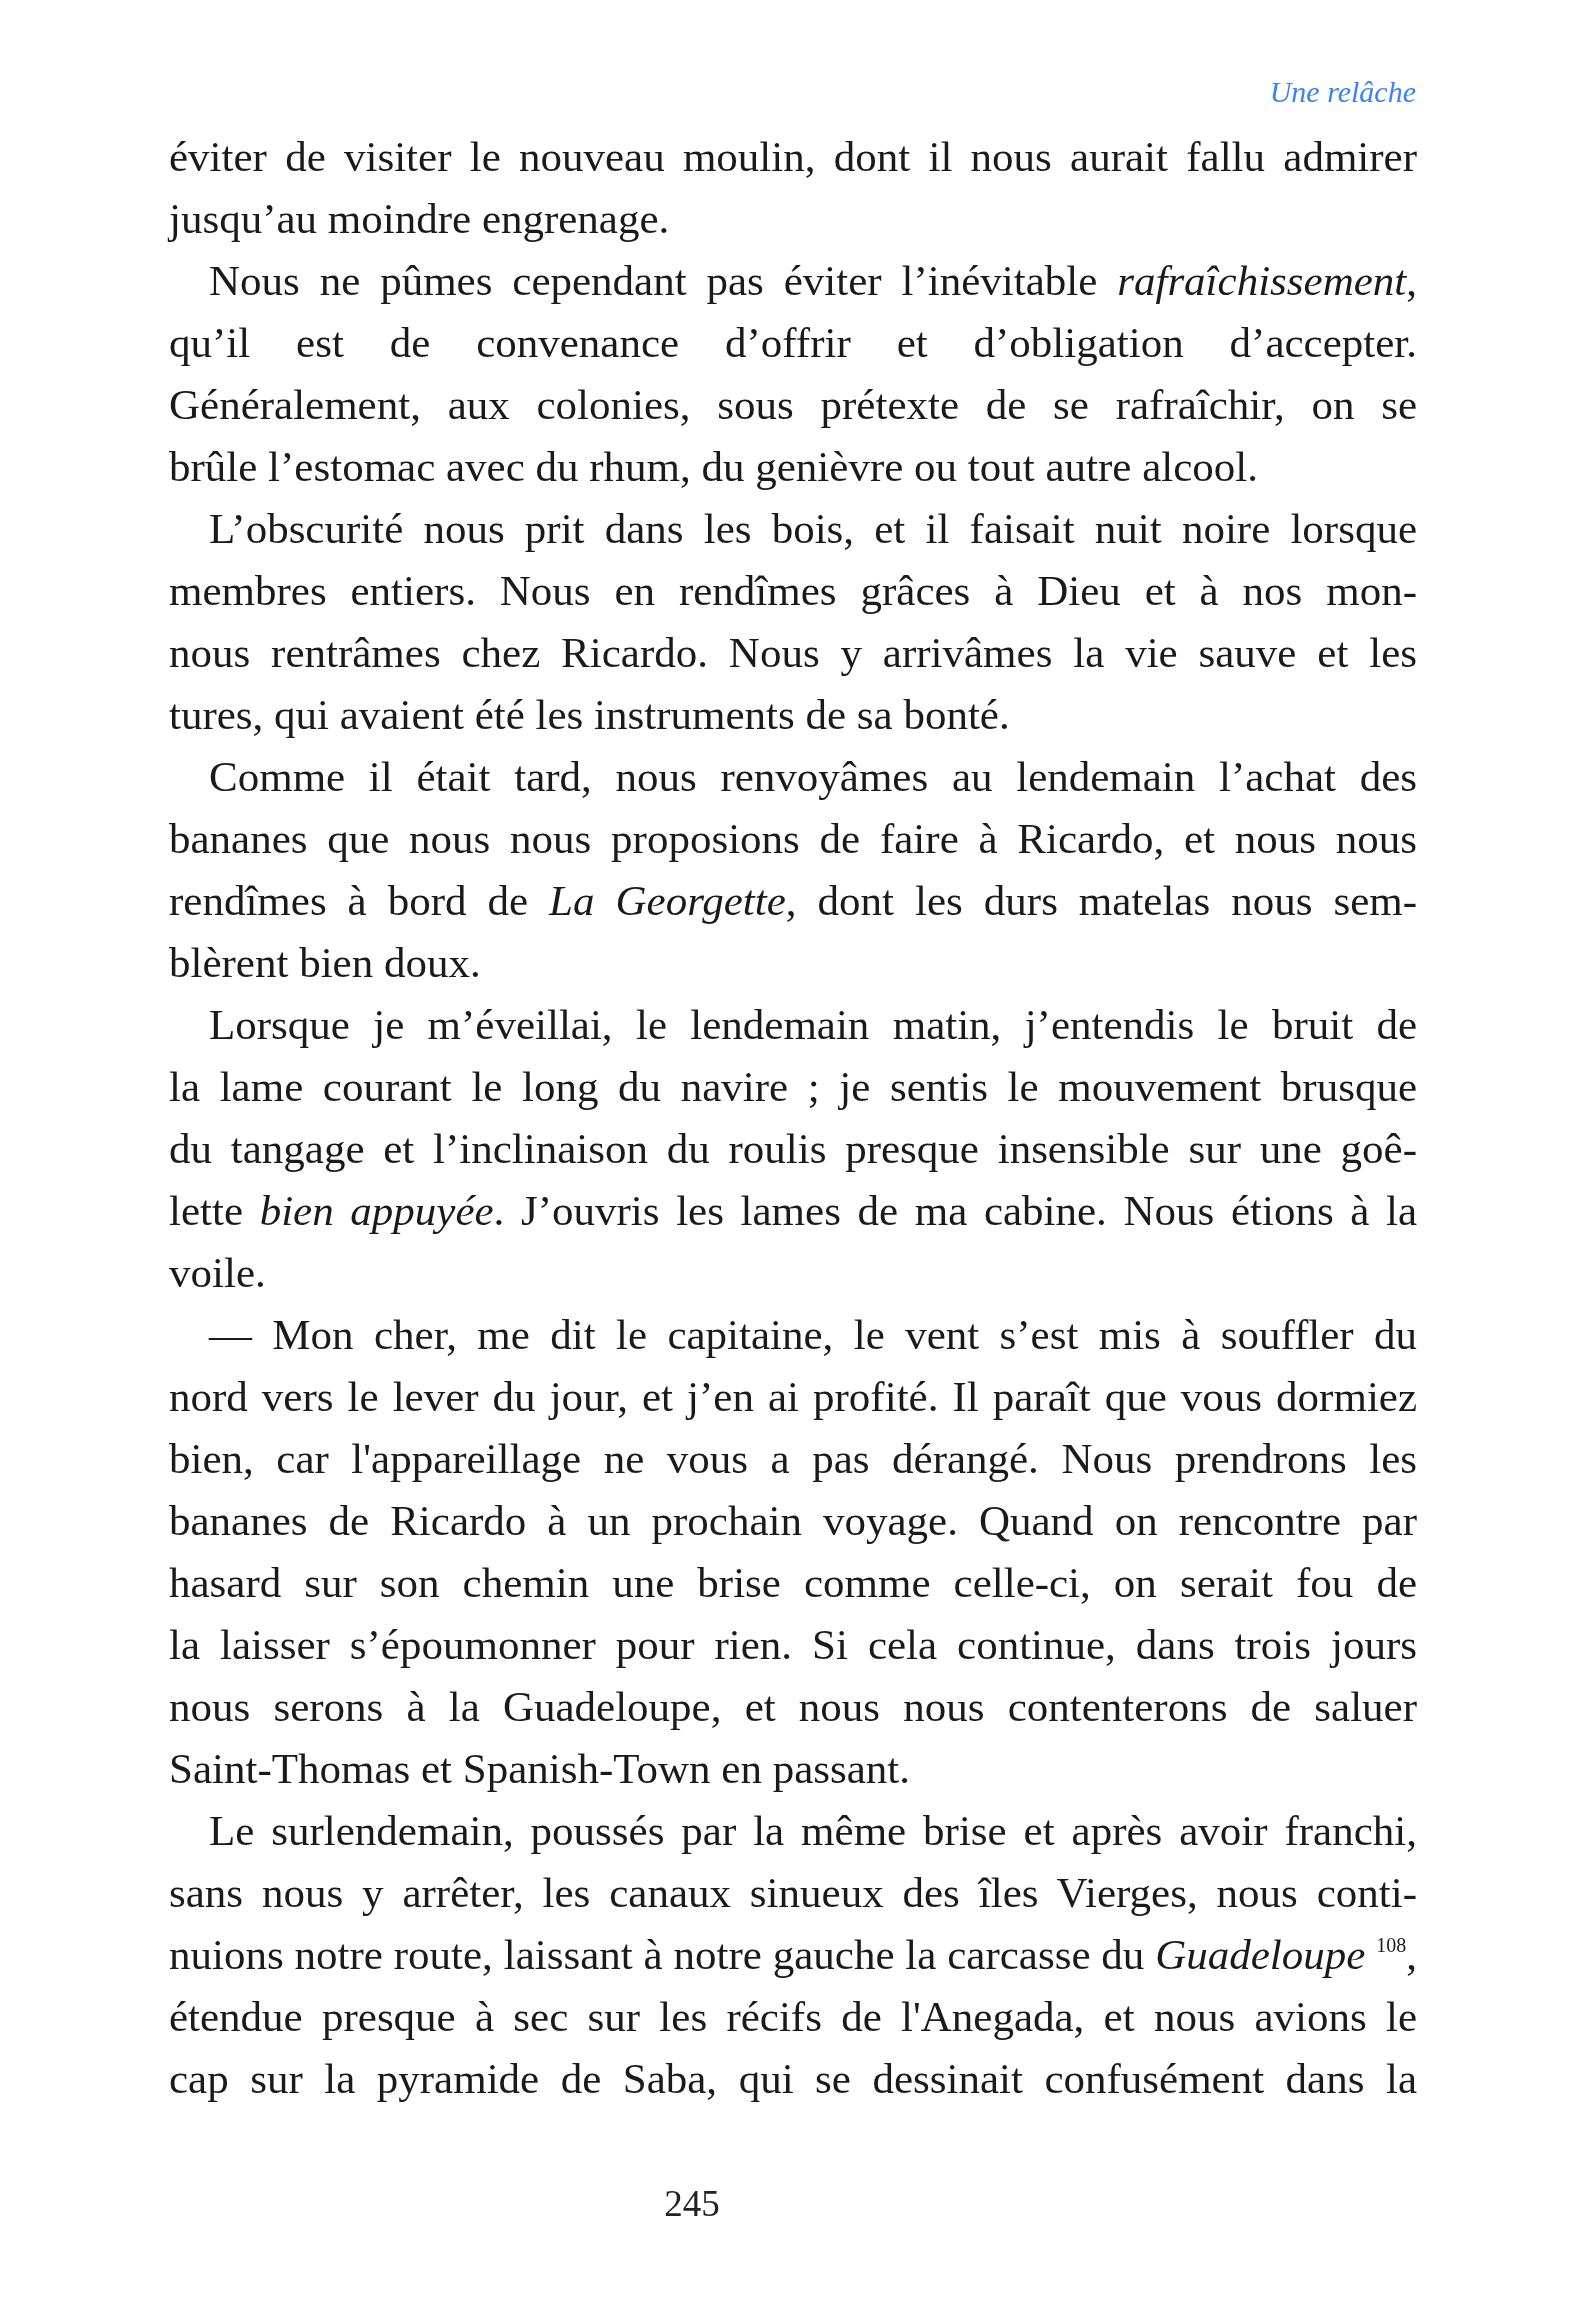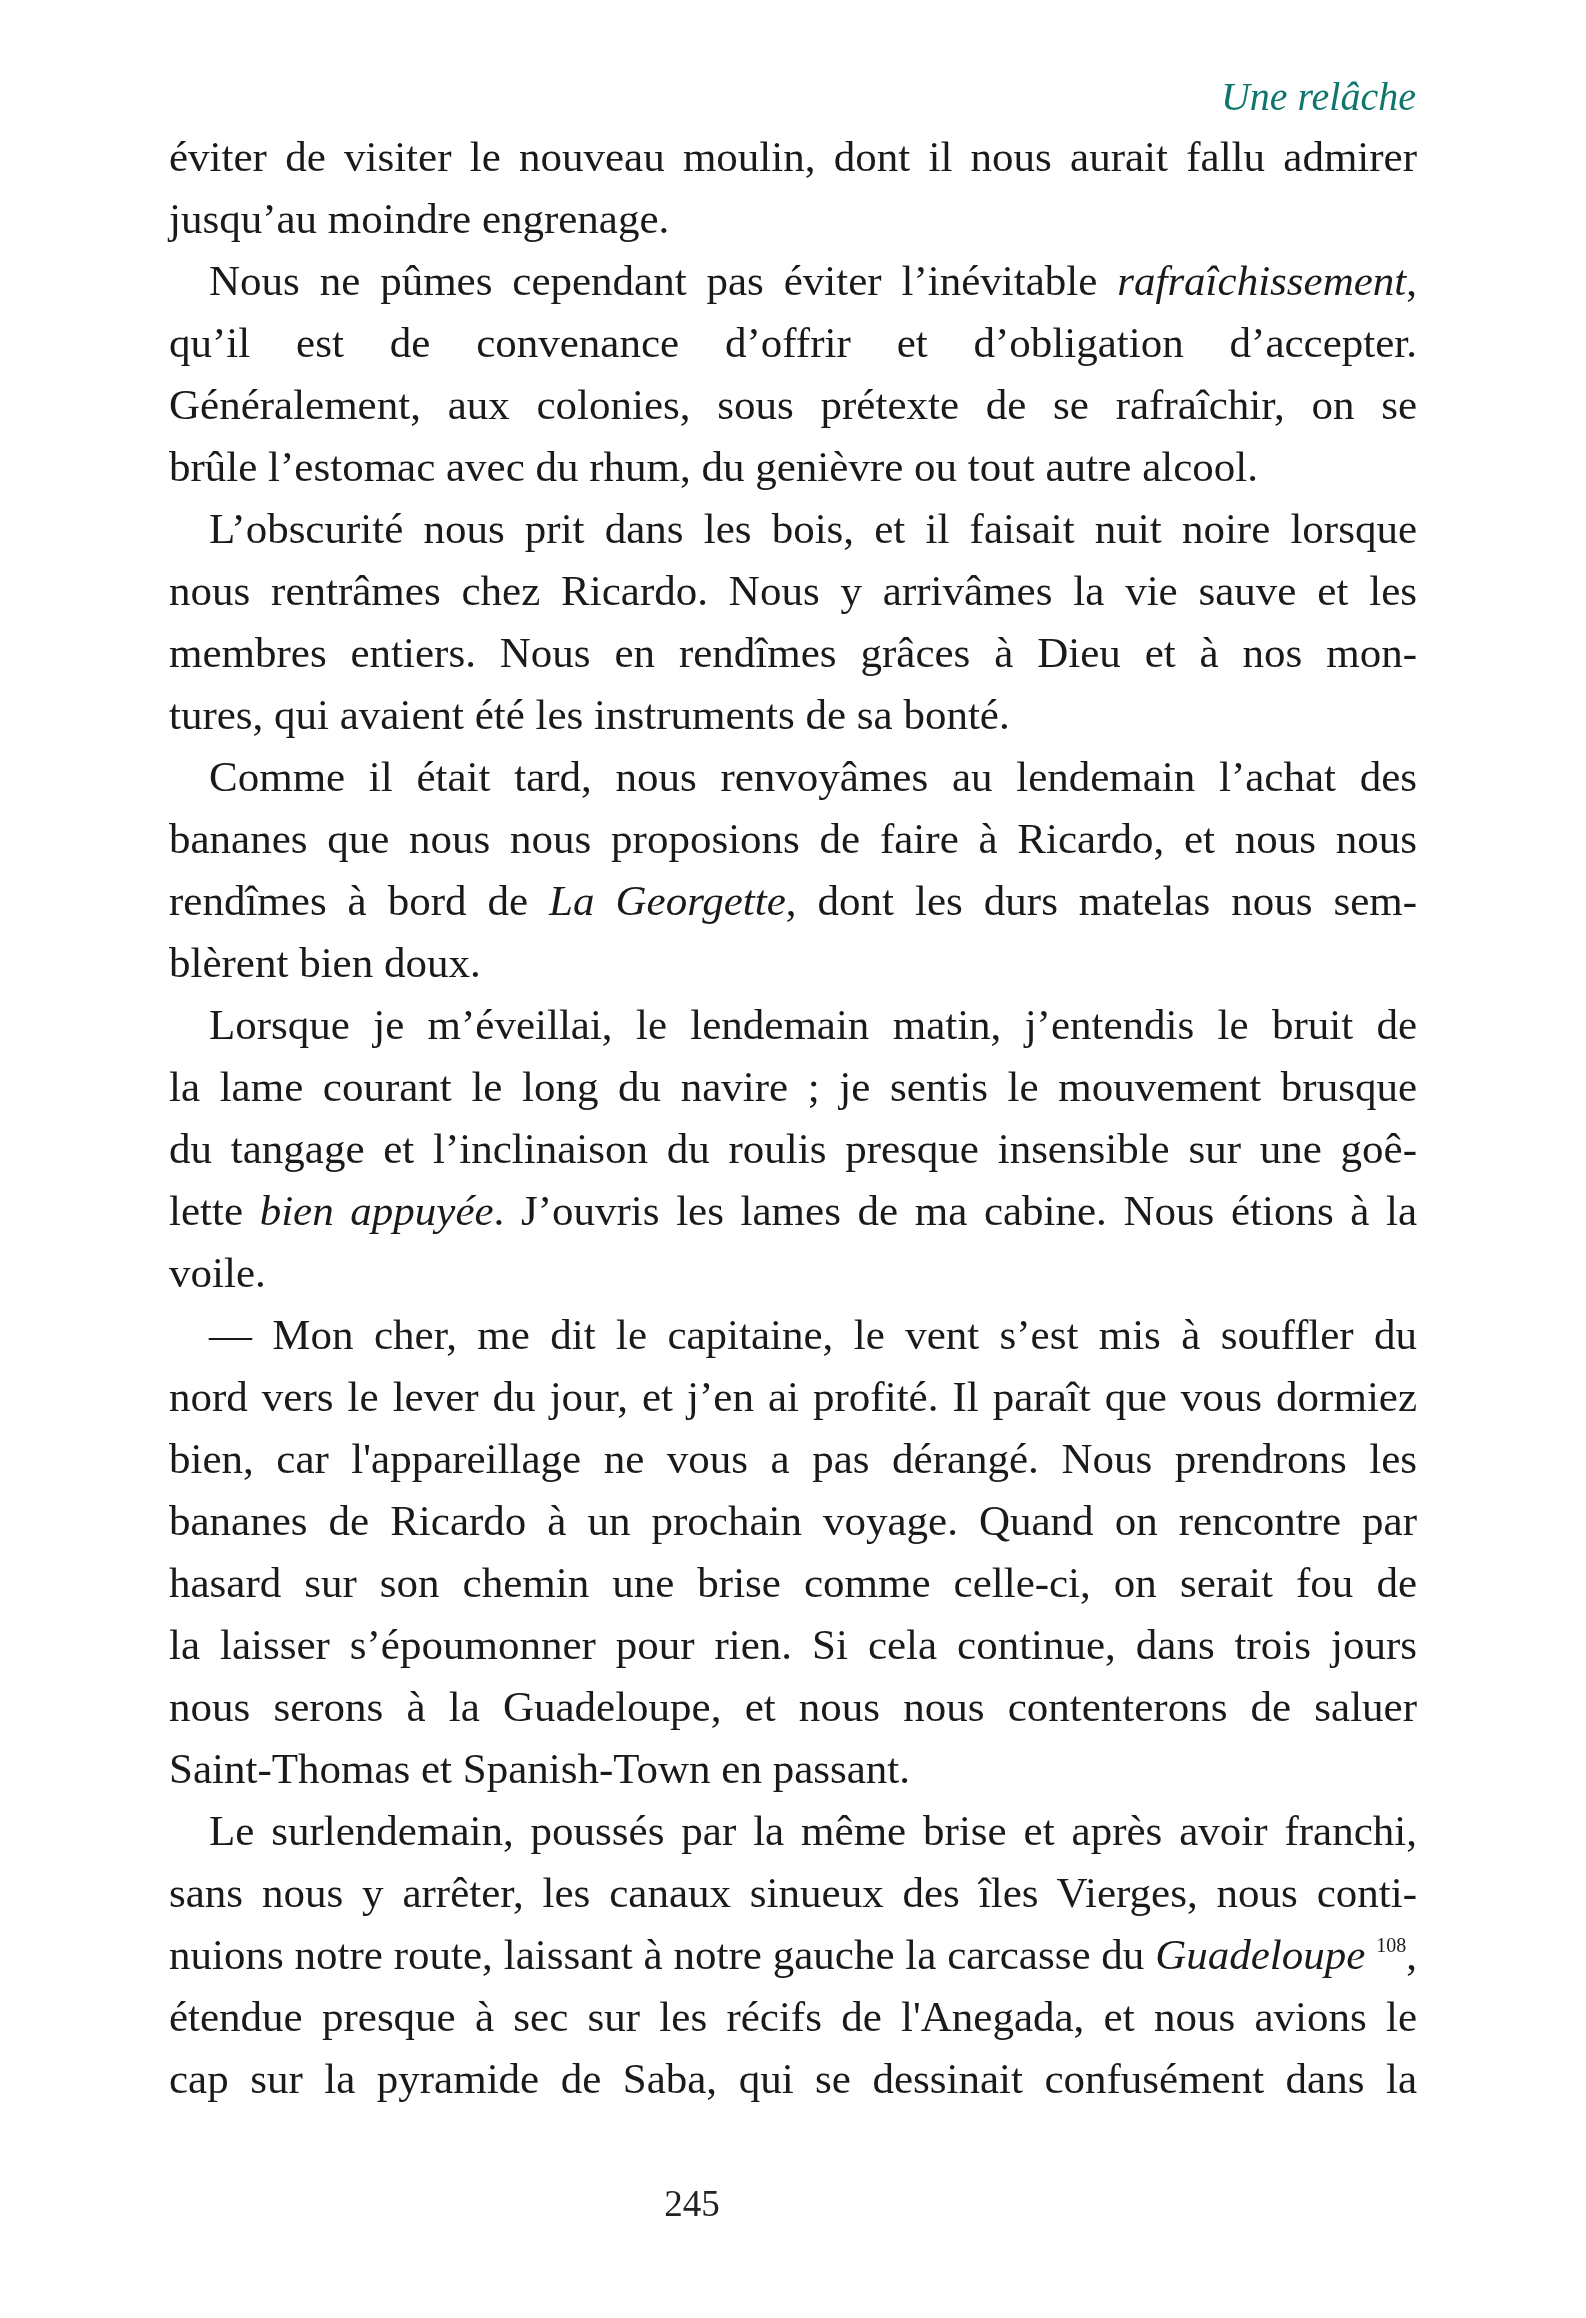--- a/index.html
+++ b/index.html
@@ -1,17 +1,17 @@
 <!DOCTYPE html>
 <html style="font-size:12.4px"><head>
   <meta charset="utf-8">
   <style>
     html, body { margin: 0; padding: 0; background: #ffffff; }
     body { width: 1586px; height: 2319px; position: relative; overflow: hidden; color: #1a1a1a; font-family: "Liberation Serif", "DejaVu Serif", serif; }
-    .running-head { position: absolute; top: 77px; right: 170px; font-style: italic; font-size: 40px; line-height: 1; color: #0f766e; }
+    .running-head { position: absolute; top: 77px; right: 170px; font-style: italic; font-size: 30px; line-height: 1; color: #3b82f6; }
     .body-text { position: absolute; left: 169px; top: 126px; width: 1248px; font-size: 43px; line-height: 62px; text-align: justify; hyphens: manual; }
     .body-text em { font-style: italic; }
     .body-text sup { font-size: 20px; vertical-align: 0; position: relative; top: -17px; line-height: 0; }
     .line { display: block; text-align: justify; text-align-last: justify; height: 62px; white-space: nowrap; }
     .line.last { text-align-last: left; }
     .line.indent { padding-left: 40px; }
     .folio { position: absolute; top: 2185px; left: 0; width: 1384px; text-align: center; font-size: 37px; line-height: 1; color: #222; }
   </style>
 </head>
 <body>
@@ -24,22 +24,22 @@
       <span class="line last">jusqu’au moindre engrenage.</span>
     </div>
     <div>
       <span class="line indent">Nous ne pûmes cependant pas éviter l’inévitable <em>rafraîchissement</em>,</span>
       <span class="line">qu’il est de convenance d’offrir et d’obligation d’accepter.</span>
       <span class="line">Généralement, aux colonies, sous prétexte de se rafraîchir, on se</span>
       <span class="line last">brûle l’estomac avec du rhum, du genièvre ou tout autre alcool.</span>
     </div>
     <div>
       <span class="line indent">L’obscurité nous prit dans les bois, et il faisait nuit noire lorsque</span>
+      <span class="line">membres entiers. Nous en rendîmes grâces à Dieu et à nos mon-</span>
       <span class="line">nous rentrâmes chez Ricardo. Nous y arrivâmes la vie sauve et les</span>
-      <span class="line">membres entiers. Nous en rendîmes grâces à Dieu et à nos mon-</span>
       <span class="line last">tures, qui avaient été les instruments de sa bonté.</span>
     </div>
     <div>
       <span class="line indent">Comme il était tard, nous renvoyâmes au lendemain l’achat des</span>
       <span class="line">bananes que nous nous proposions de faire à Ricardo, et nous nous</span>
       <span class="line">rendîmes à bord de <em>La Georgette</em>, dont les durs matelas nous sem-</span>
       <span class="line last">blèrent bien doux.</span>
     </div>
     <div>
       <span class="line indent">Lorsque je m’éveillai, le lendemain matin, j’entendis le bruit de</span>

